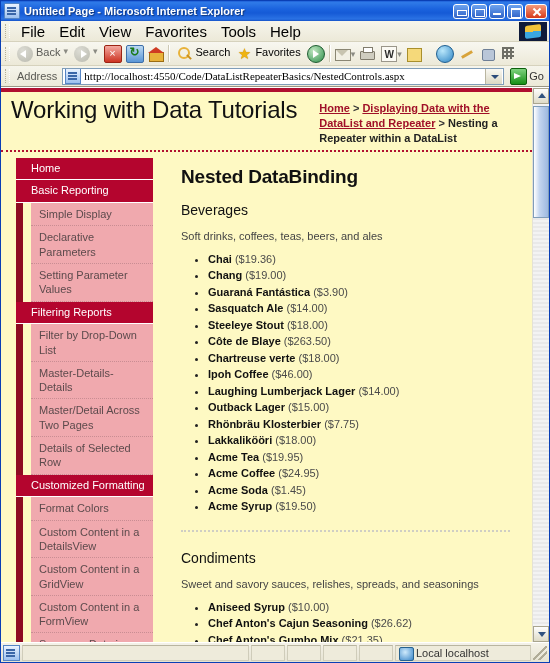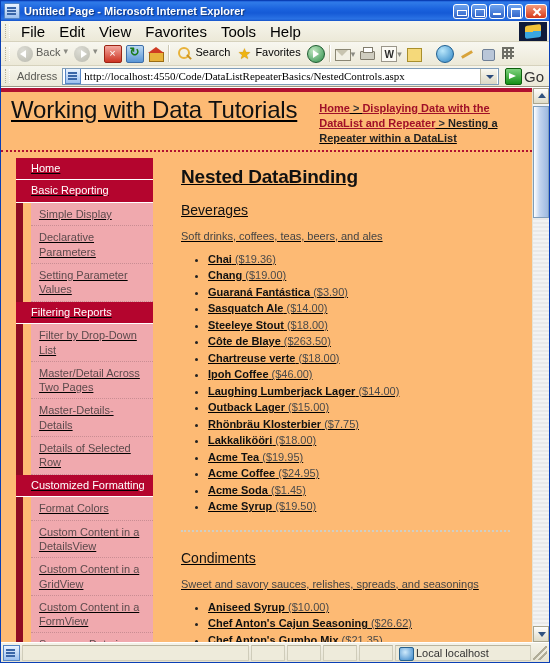--- a/index.html
+++ b/index.html
@@ -268,37 +268,36 @@
   .go-btn { display:flex; align-items:center; gap:2px; padding:0 3px; flex:0 0 auto;}
   .go-ico {
     width:15px;height:15px;
     background: linear-gradient(to bottom,#7ed27e,#169016);
     border:1px solid #0d5f0d; border-radius:2px; position:relative;
   }
   .go-ico:after{
     content:""; position:absolute; left:3px; top:4px; width:0;height:0;
     border-top:3px solid transparent;border-bottom:3px solid transparent;border-left:7px solid #fff;
   }
-  .go-label{font-size:15px;color:#333;}
+  .go-label{font-size:11px;color:#333;}
 
   
   .viewport {
     flex: 1 1 auto;
     position: relative;
     background: #ffffff;
     border-top: 1px solid #ffffff;
     overflow: hidden;
     display: flex;
   }
   .page {
     flex: 1 1 auto;
     position: relative;
     overflow: hidden;
-    background: #fdba74;
-    text-decoration: underline;
+    background: #fef9c3;
   }
   .top-rule {
     height: 4px;
     background: #b01030;
     width: 100%;
   }
 
   
   .page-header {
     display: flex;
@@ -619,22 +618,22 @@
       <div class="body-cols">
 
         <div class="sidebar">
           <div class="nav-section">Home</div>
           <div class="nav-section">Basic Reporting</div>
           <div class="nav-item">Simple Display</div>
           <div class="nav-item">Declarative Parameters</div>
           <div class="nav-item">Setting Parameter Values</div>
           <div class="nav-section">Filtering Reports</div>
           <div class="nav-item">Filter by Drop-Down List</div>
+          <div class="nav-item">Master-Details-Details</div>
           <div class="nav-item">Master/Detail Across Two Pages</div>
-          <div class="nav-item">Master-Details-Details</div>
           <div class="nav-item">Details of Selected Row</div>
           <div class="nav-section">Customized Formatting</div>
           <div class="nav-item">Format Colors</div>
           <div class="nav-item">Custom Content in a DetailsView</div>
           <div class="nav-item">Custom Content in a GridView</div>
           <div class="nav-item">Custom Content in a FormView</div>
           <div class="nav-item">Summary Data in Footer</div>
 
         </div>
 

